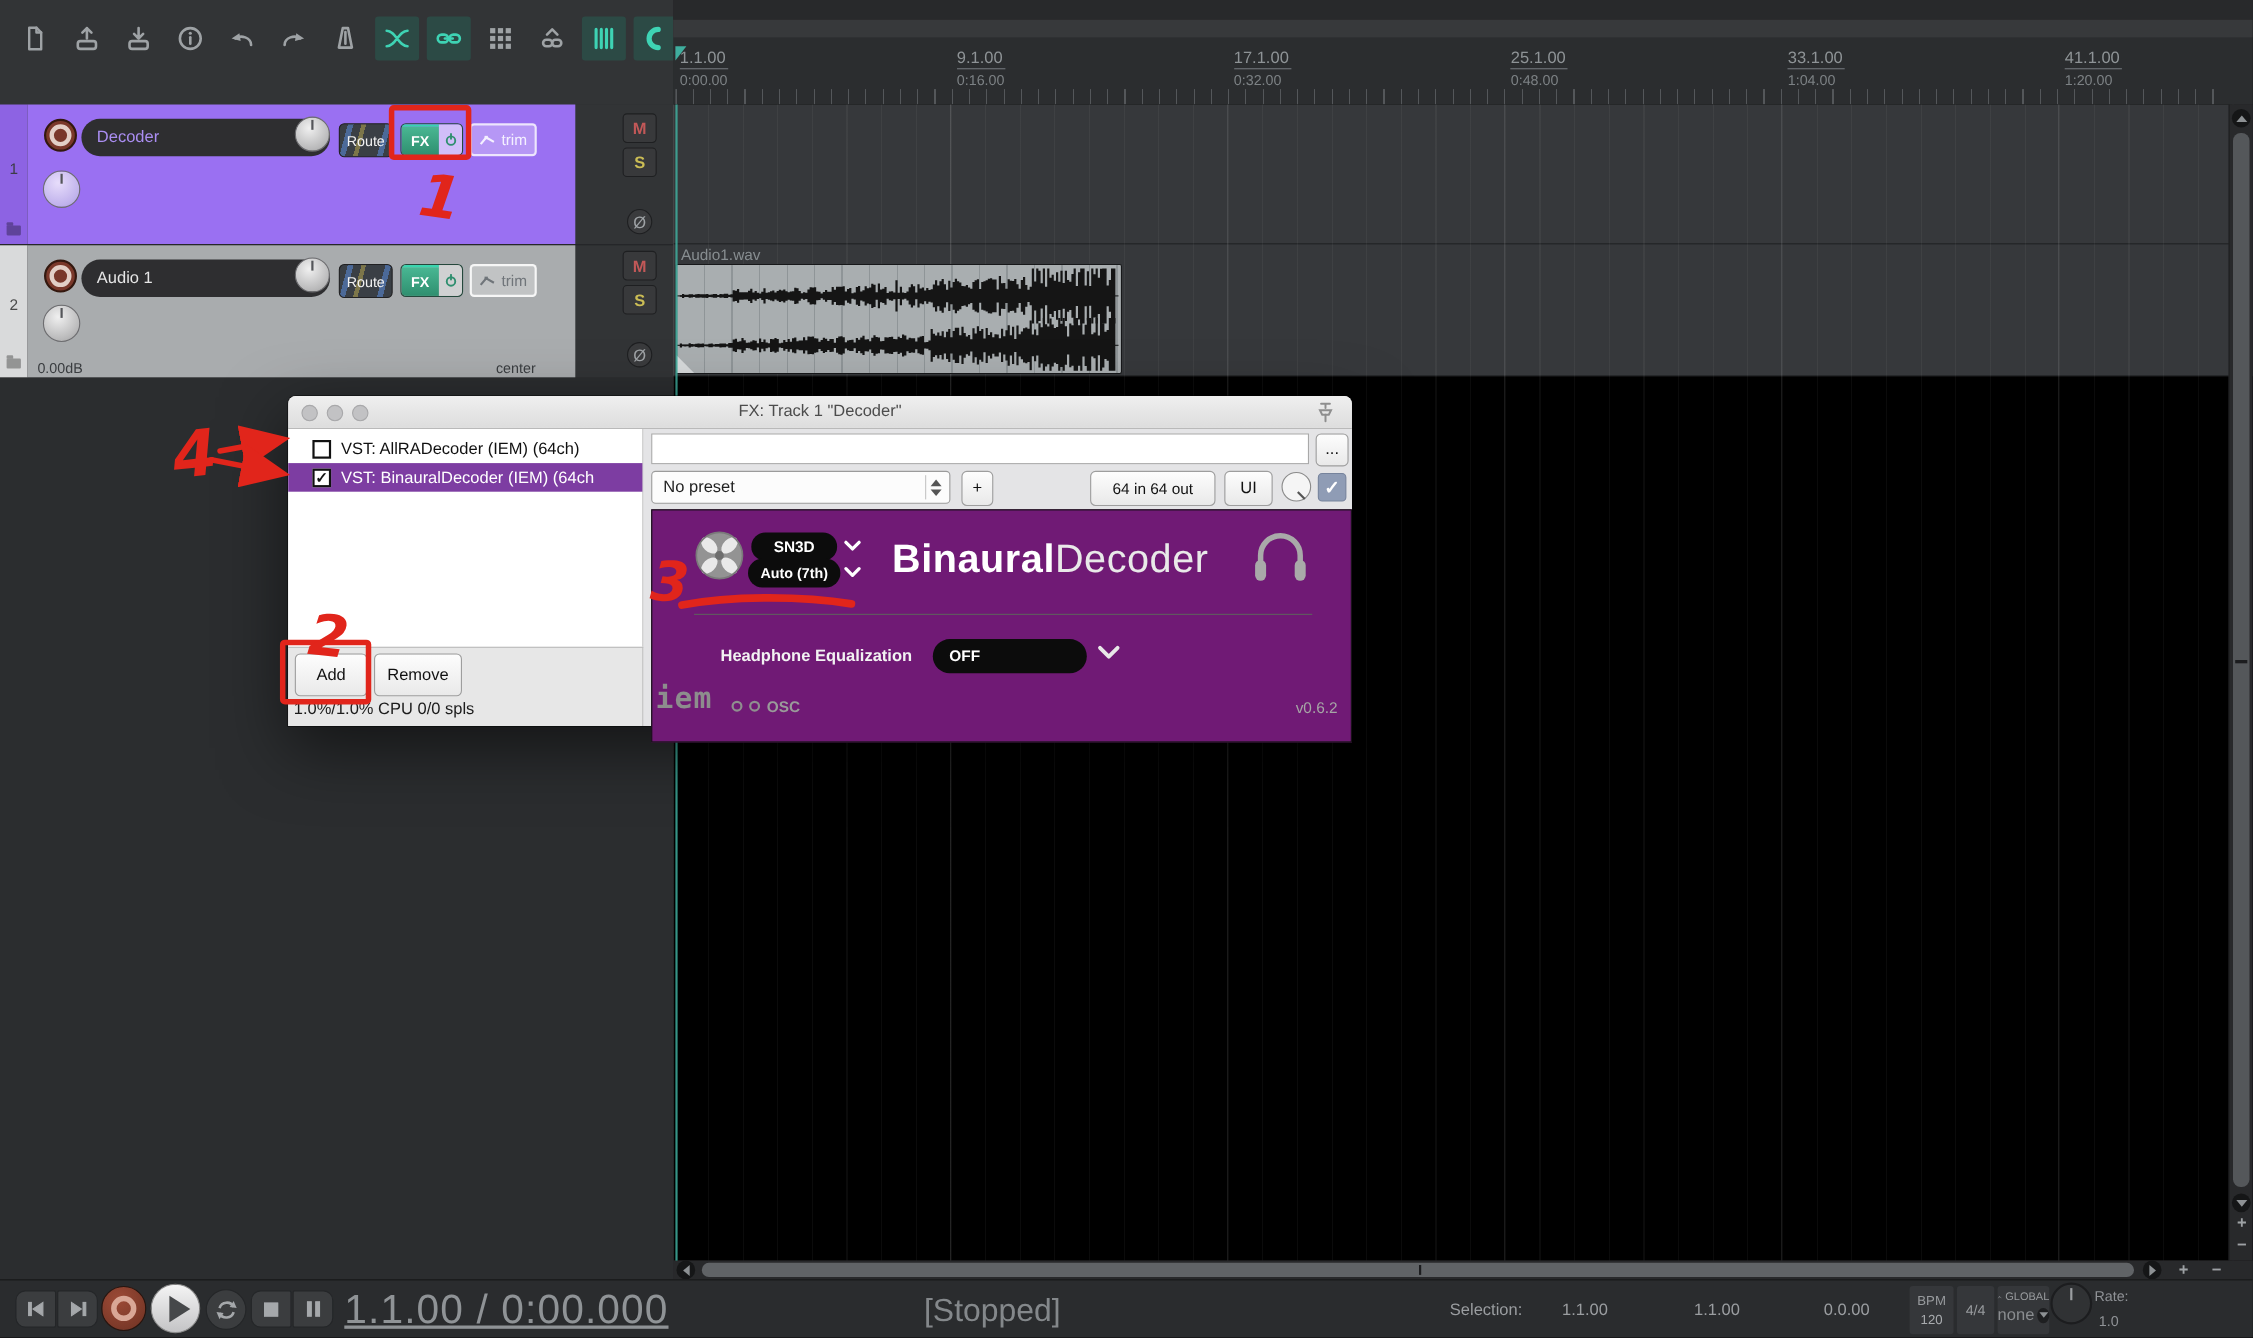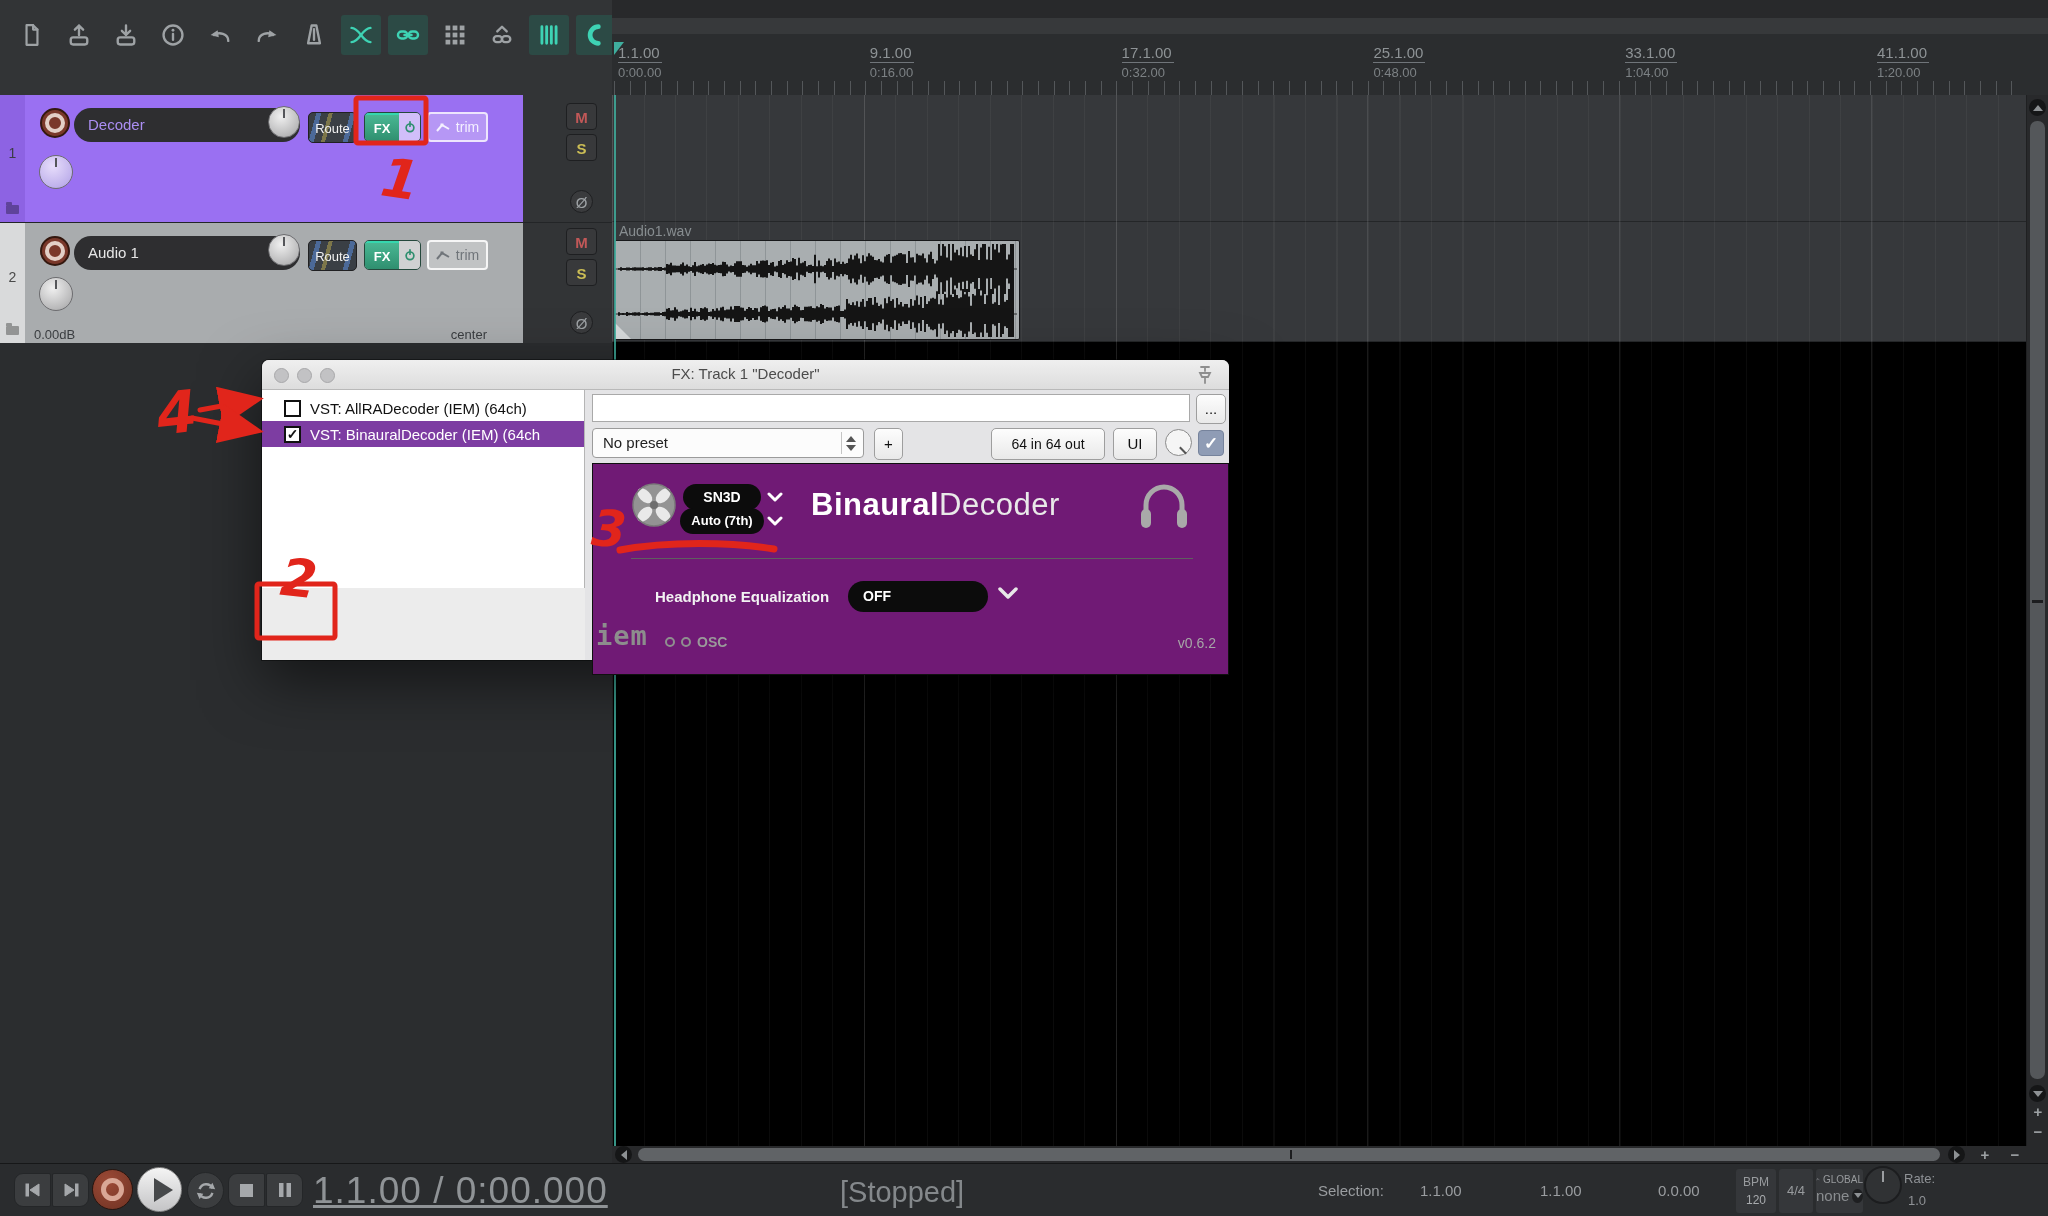--- a/index.html
+++ b/index.html
@@ -183,21 +183,21 @@
   
   .plug{position:absolute;left:7px;top:73px;width:637px;height:212px;background:#701a75;border:1px solid #101010;box-sizing:border-box;}
   .iemlogo{position:absolute;left:38px;top:18px;}
   .pill{position:absolute;background:#0c0c0c;border-radius:13px;color:#fff;font-weight:bold;text-align:center;}
   #sn3d{left:90px;top:20px;width:78px;height:26px;font-size:14px;line-height:26px;}
   #order{left:87px;top:44px;width:84px;height:26px;font-size:13px;line-height:26px;}
   .chev{position:absolute;}
   .chev svg{stroke:#fff;stroke-width:3;fill:none;stroke-linecap:round;stroke-linejoin:round;}
   #chev1{left:174px;top:25px;}
   #chev2{left:174px;top:49px;}
-  .plugtitle{position:absolute;left:218px;top:23px;font-size:31px;color:#fff;letter-spacing:0.5px;}
+  .plugtitle{position:absolute;left:218px;top:23px;font-size:36px;color:#fff;letter-spacing:0.5px;}
   .plugtitle .b{font-weight:bold;}
   .plugtitle .l{font-weight:300;color:#e9e9e9;}
   .phones{position:absolute;left:546px;top:16px;}
   .pdivider{position:absolute;left:38px;top:94px;width:562px;height:1px;background:#5f5f5f;}
   .hplabel{position:absolute;left:62px;top:124px;font-size:15px;font-weight:bold;color:#f2f2f2;}
   #offpill{left:255px;top:117px;width:140px;height:31px;border-radius:16px;font-size:14px;text-align:left;padding-left:15px;line-height:31px;box-sizing:border-box;}
   #chev3{left:404px;top:121px;}
   #chev3 svg{stroke:#e8e8e8;stroke-width:3.5;}
   .brand{position:absolute;left:3px;top:156px;font-family:"DejaVu Sans Mono",monospace;font-weight:bold;font-size:27px;color:#8d8d8d;letter-spacing:1px;}
   .oscrow{position:absolute;left:72px;top:170px;display:flex;align-items:center;gap:6px;font-size:14px;font-weight:bold;color:#9a9a9a;}
@@ -529,20 +529,25 @@
         <div class="plrow">
           <span class="plchk"></span>
           <span class="pllabel">VST: AllRADecoder (IEM) (64ch)</span>
         </div>
         <div class="plrow sel">
           <span class="plchk">✓</span>
           <span class="pllabel">VST: BinauralDecoder (IEM) (64ch</span>
         </div>
       </div>
 
+    <div class="fxleftbottom">
+      <div class="macbtn" id="addbtn">Add</div>
+      <div class="macbtn" id="removebtn">Remove</div>
+      <div class="fxstatus">1.0%/1.0% CPU 0/0 spls</div>
+    </div>
 
     <div class="fxright">
       <input class="searchfield" value="" style="">
       <div class="macbtn" id="morebtn">...</div>
       <div class="preset">
         <span>No preset</span>
         <span class="stepper">
             <span class="up"></span>
             <span class="dn"></span>
           </span>

